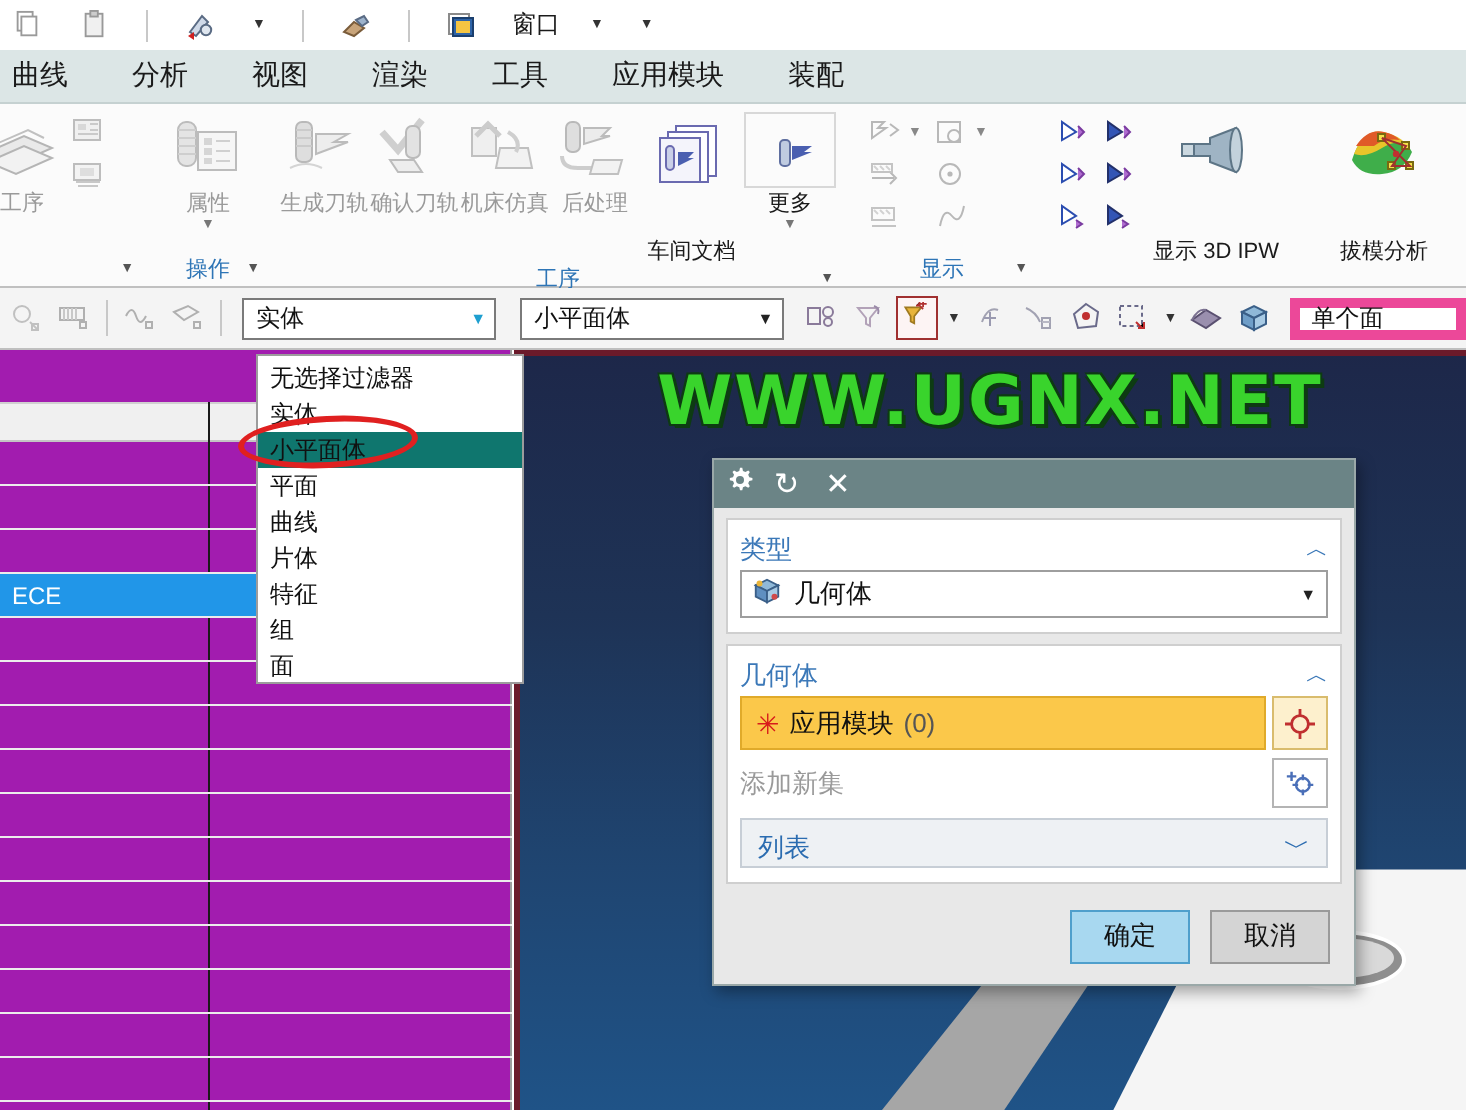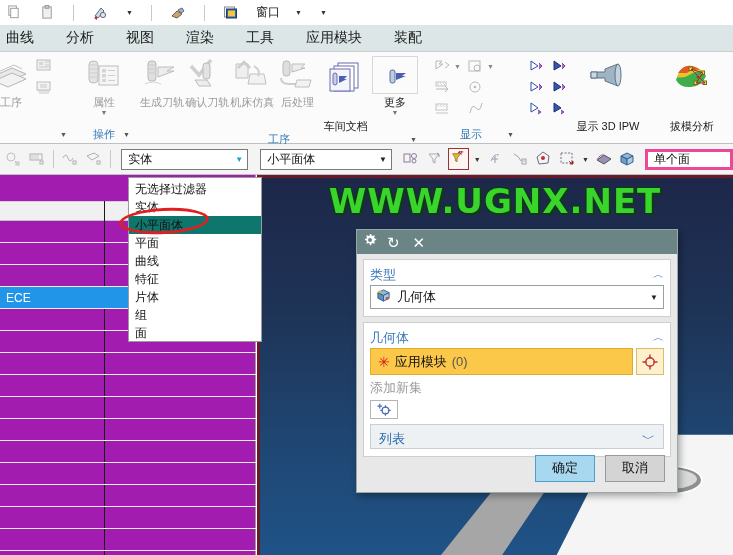--- a/index.html
+++ b/index.html
@@ -91,21 +91,21 @@
     height: 21px; border: 1px solid #7a7a7a; background: #ffffff;
     display: flex; align-items: center; justify-content: space-between;
     padding: 0 4px 0 6px; font-size: 12px; color: #111;
   }
   .combo .arrow { font-size: 8px; }
   #combo-filter { width: 135px; margin-left: 4px; }
   #combo-filter .arrow { color: #1e9fd0; }
   #combo-scope { width: 140px; margin-left: 9px; }
   #combo-scope .arrow { color: #222; }
   #combo-face {
-    width: 93px; margin-left: 4px; border: 3px solid #ec4899;
+    width: 93px; margin-left: 4px; border: 5px solid #ec4899;
     justify-content: flex-start;
   }
 
   
   .leftpanel {
     position: absolute; left: 0; top: 175px; width: 256px; height: 380px;
     background: #a21caf; border-right: 1px solid #9c9c9c; padding-left: 48px;
   }
   .tree-head {
     position: absolute; left: 0; top: 26px; width: 256px; height: 20px;
@@ -217,21 +217,21 @@
   }
   .req-star { color: #d81b1b; font-size: 14px; line-height: 14px; }
   .sel-count { color: #555; }
   .sel-row-wrap { display: flex; align-items: stretch; gap: 3px; }
   .sel-row-wrap .sel-row { flex: 1; }
   .icon-box {
     width: 28px; border: 1px solid #d9bc6d; background: #fdf0cd;
     display: flex; align-items: center; justify-content: center;
   }
   .addset-row {
-    display: flex; align-items: stretch; gap: 3px; margin-top: 4px; flex-direction: column;
+    display: flex; align-items: stretch; gap: 3px; margin-top: 4px;
   }
   .addset-lbl {
     flex: 1; height: 25px; display: flex; align-items: center;
     font-size: 13px; color: #9a9a9a;
   }
   .addset-box {
     width: 28px; border: 1px solid #b4b4b4; background: #ffffff;
     display: flex; align-items: center; justify-content: center;
   }
   .list-row {
@@ -730,22 +730,22 @@
     <div class="hole-inner"></div>
     <div class="watermark">WWW.UGNX.NET</div>
   </div>
 
   <div class="dropdown">
     <div class="dd-item">无选择过滤器</div>
     <div class="dd-item">实体</div>
     <div class="dd-item hover">小平面体</div>
     <div class="dd-item">平面</div>
     <div class="dd-item">曲线</div>
+    <div class="dd-item">片体</div>
     <div class="dd-item">特征</div>
-    <div class="dd-item">片体</div>
     <div class="dd-item">组</div>
     <div class="dd-item">面</div>
   </div>
   <div class="annot-circle"></div>
 
   <div class="dialog">
     <div class="dlg-title">
       <span>
         <svg width="14" height="14" viewBox="0 0 16 16">
             <path d="M8 1 l1.3 0 .4 1.8 1.4 .6 1.6-.9 .9 .9 -.9 1.6 .6 1.4 1.8 .4 0 1.3 -1.8 .4 -.6 1.4 .9 1.6 -.9 .9 -1.6-.9 -1.4 .6 -.4 1.8 -1.3 0 -.4-1.8 -1.4-.6 -1.6 .9 -.9-.9 .9-1.6 -.6-1.4 -1.8-.4 0-1.3 1.8-.4 .6-1.4 -.9-1.6 .9-.9 1.6 .9 1.4-.6 Z" fill="#ffffff"></path>

